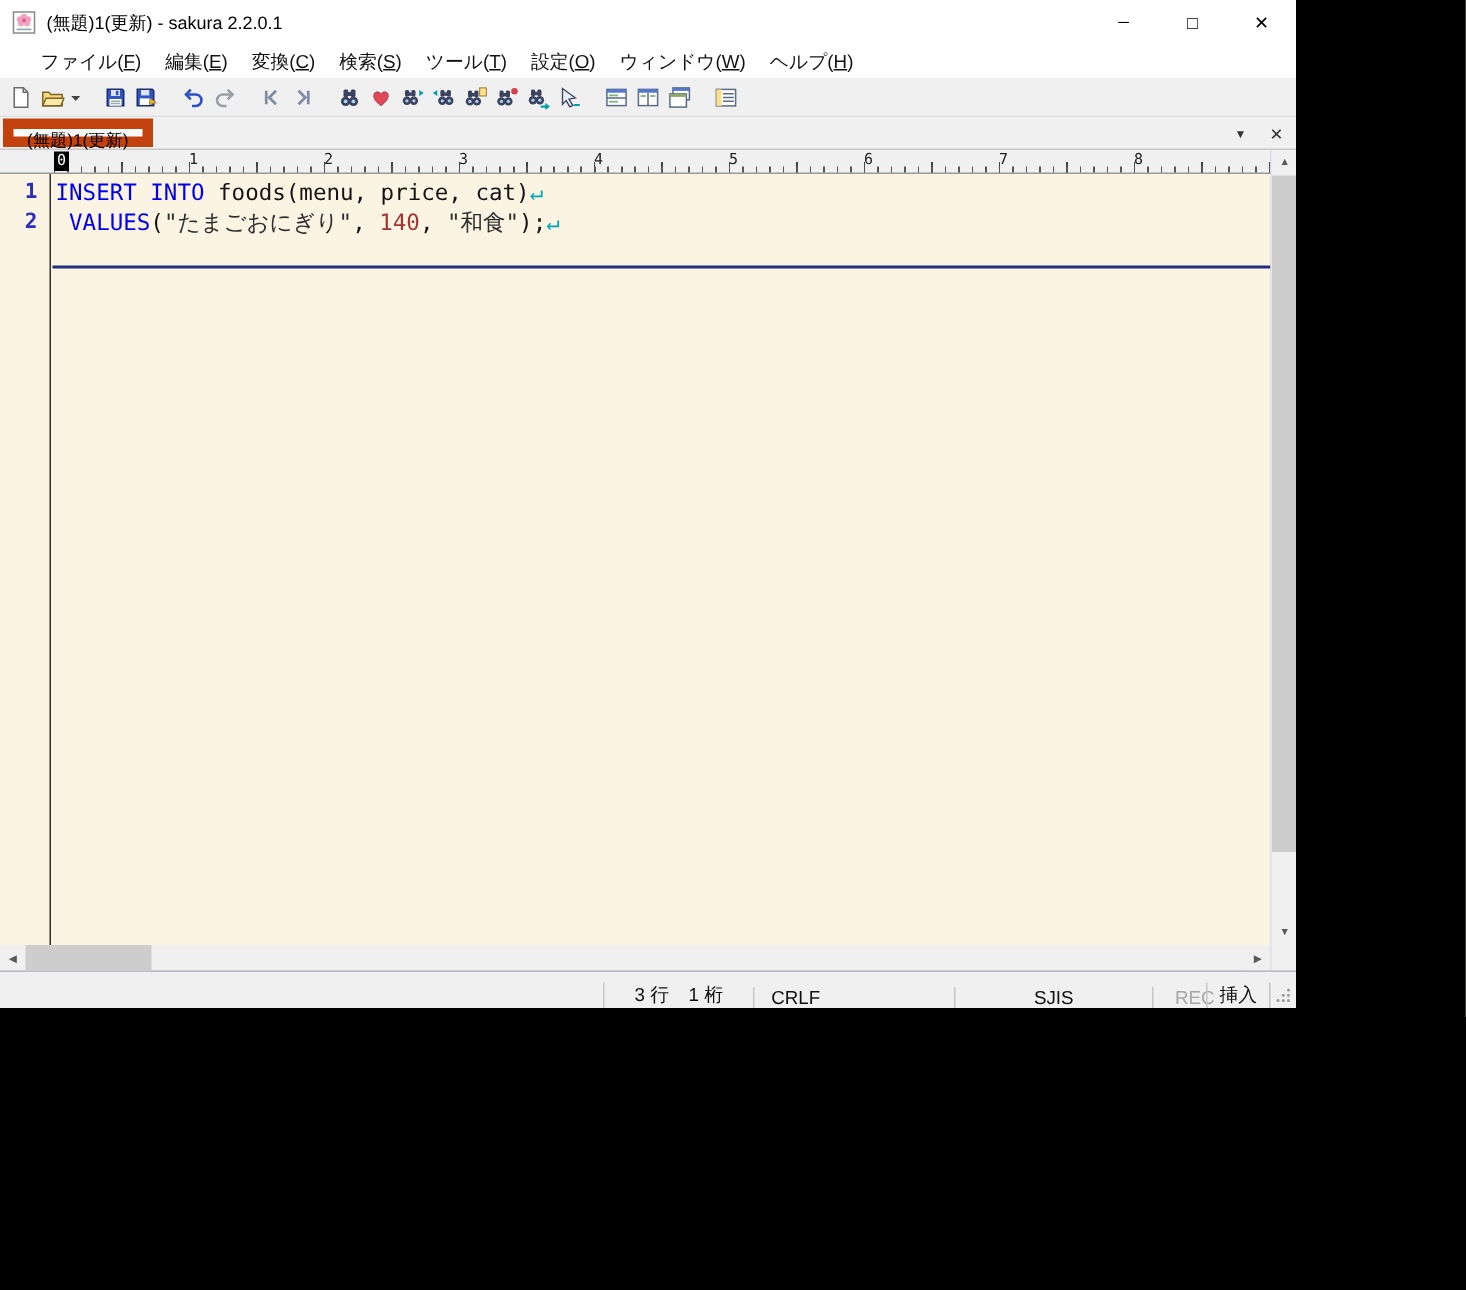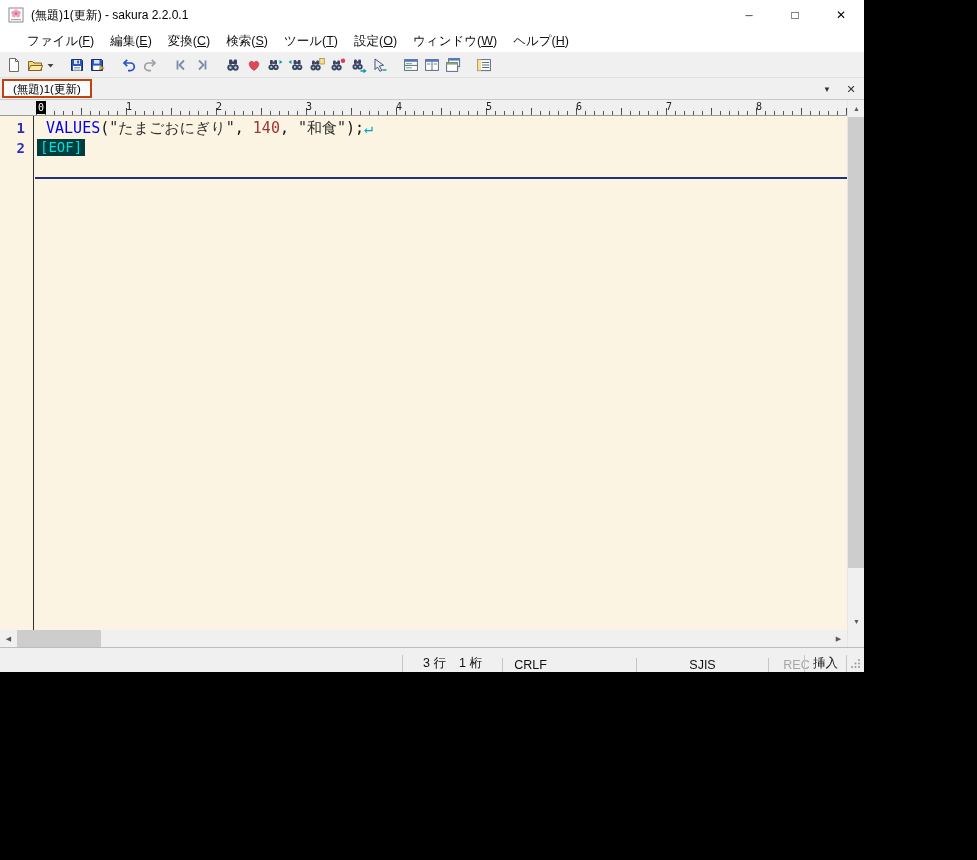--- a/index.html
+++ b/index.html
@@ -27,21 +27,21 @@
   .toolbar { flex: 0 0 26px; height: 26px; background: #f0f0f0; display: flex; align-items: center;
              padding-left: 3px; border-bottom: 1px solid #e0e0e0; }
   .tbtn { width: 21px; height: 22px; display: flex; align-items: center; justify-content: center; }
   .tbtn.narrow { width: 11px; }
   .tsep { width: 10px; flex: 0 0 10px; }
 
   
   .tabbar { flex: 0 0 22px; height: 22px; background: #f0f0f0; display: flex; align-items: center;
             border-bottom: 1px solid #c9c9c9; position: relative; }
   .tab { margin-left: 2px; height: 19px; line-height: 17px; padding: 0 9px; background: #fbfbfb;
-         border: 2px solid #c2410c; font-size: 11.5px; color: #000; white-space: nowrap; }
+         border: 7px solid #c2410c; font-size: 11.5px; color: #000; white-space: nowrap; }
   .tab-controls { position: absolute; right: 5px; top: 3px; display: flex; gap: 8px; }
   .tab-btn { width: 16px; height: 16px; display: flex; align-items: center; justify-content: center; color: #333; }
   .tab-btn.dd { font-size: 8px; }
   .tab-btn.cl { font-size: 11px; }
 
   
   .main { flex: 1; display: flex; min-height: 0; }
   .left { flex: 1; display: flex; flex-direction: column; min-width: 0; }
 
   
@@ -344,22 +344,22 @@
         <span class="ruler-num" style="left:666px">7</span>
         <span class="ruler-num" style="left:756px">8</span>
       </div>
 
       <div class="editor">
         <div class="gutter">
           <div class="ln">1</div>
           <div class="ln">2</div>
         </div>
         <div class="textpane">
+          <div class="line"><span class="kw">INSERT</span><span class="pl"> </span><span class="kw">INTO</span><span class="pl"> foods(menu, price, cat)</span><span class="nl">↵</span></div>
           <div class="line"><span class="pl"> </span><span class="kw">VALUES</span><span class="pl">(</span><span class="str">"たまごおにぎり"</span><span class="pl">, </span><span class="num">140</span><span class="pl">, </span><span class="str">"和食"</span><span class="pl">);</span><span class="nl">↵</span></div>
-          <div class="line"><span class="eof">[EOF]</span></div>
         </div>
         <div class="cursor-underline"></div>
       </div>
 
       <div class="hscroll">
         <div class="sb-btn">◀</div>
         <div class="h-track">
           <div class="h-thumb"></div>
         </div>
         <div class="sb-btn">▶</div>

